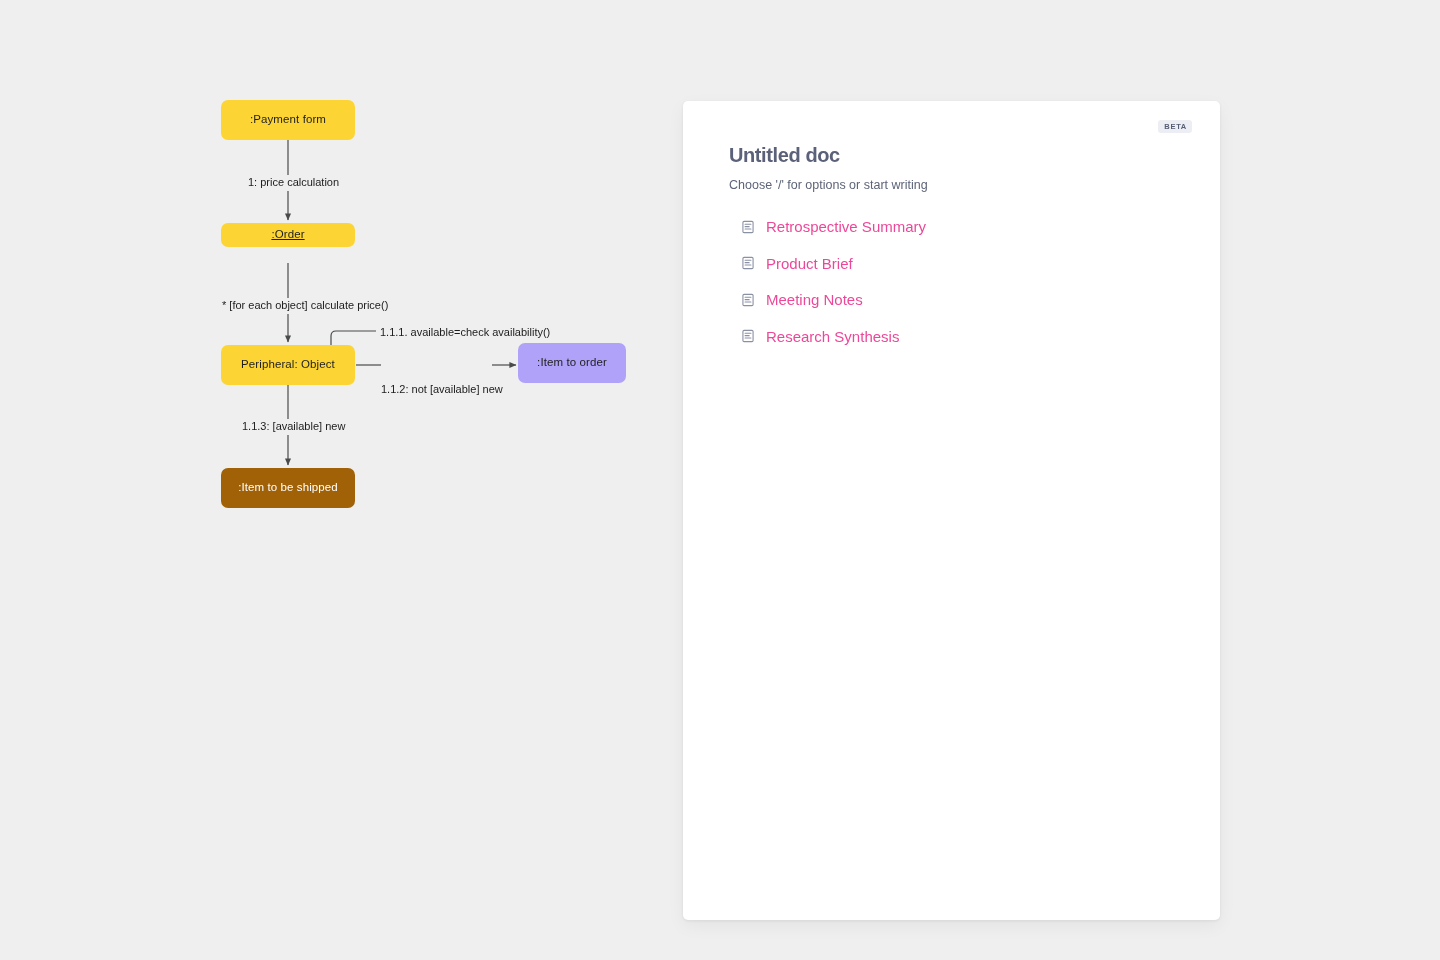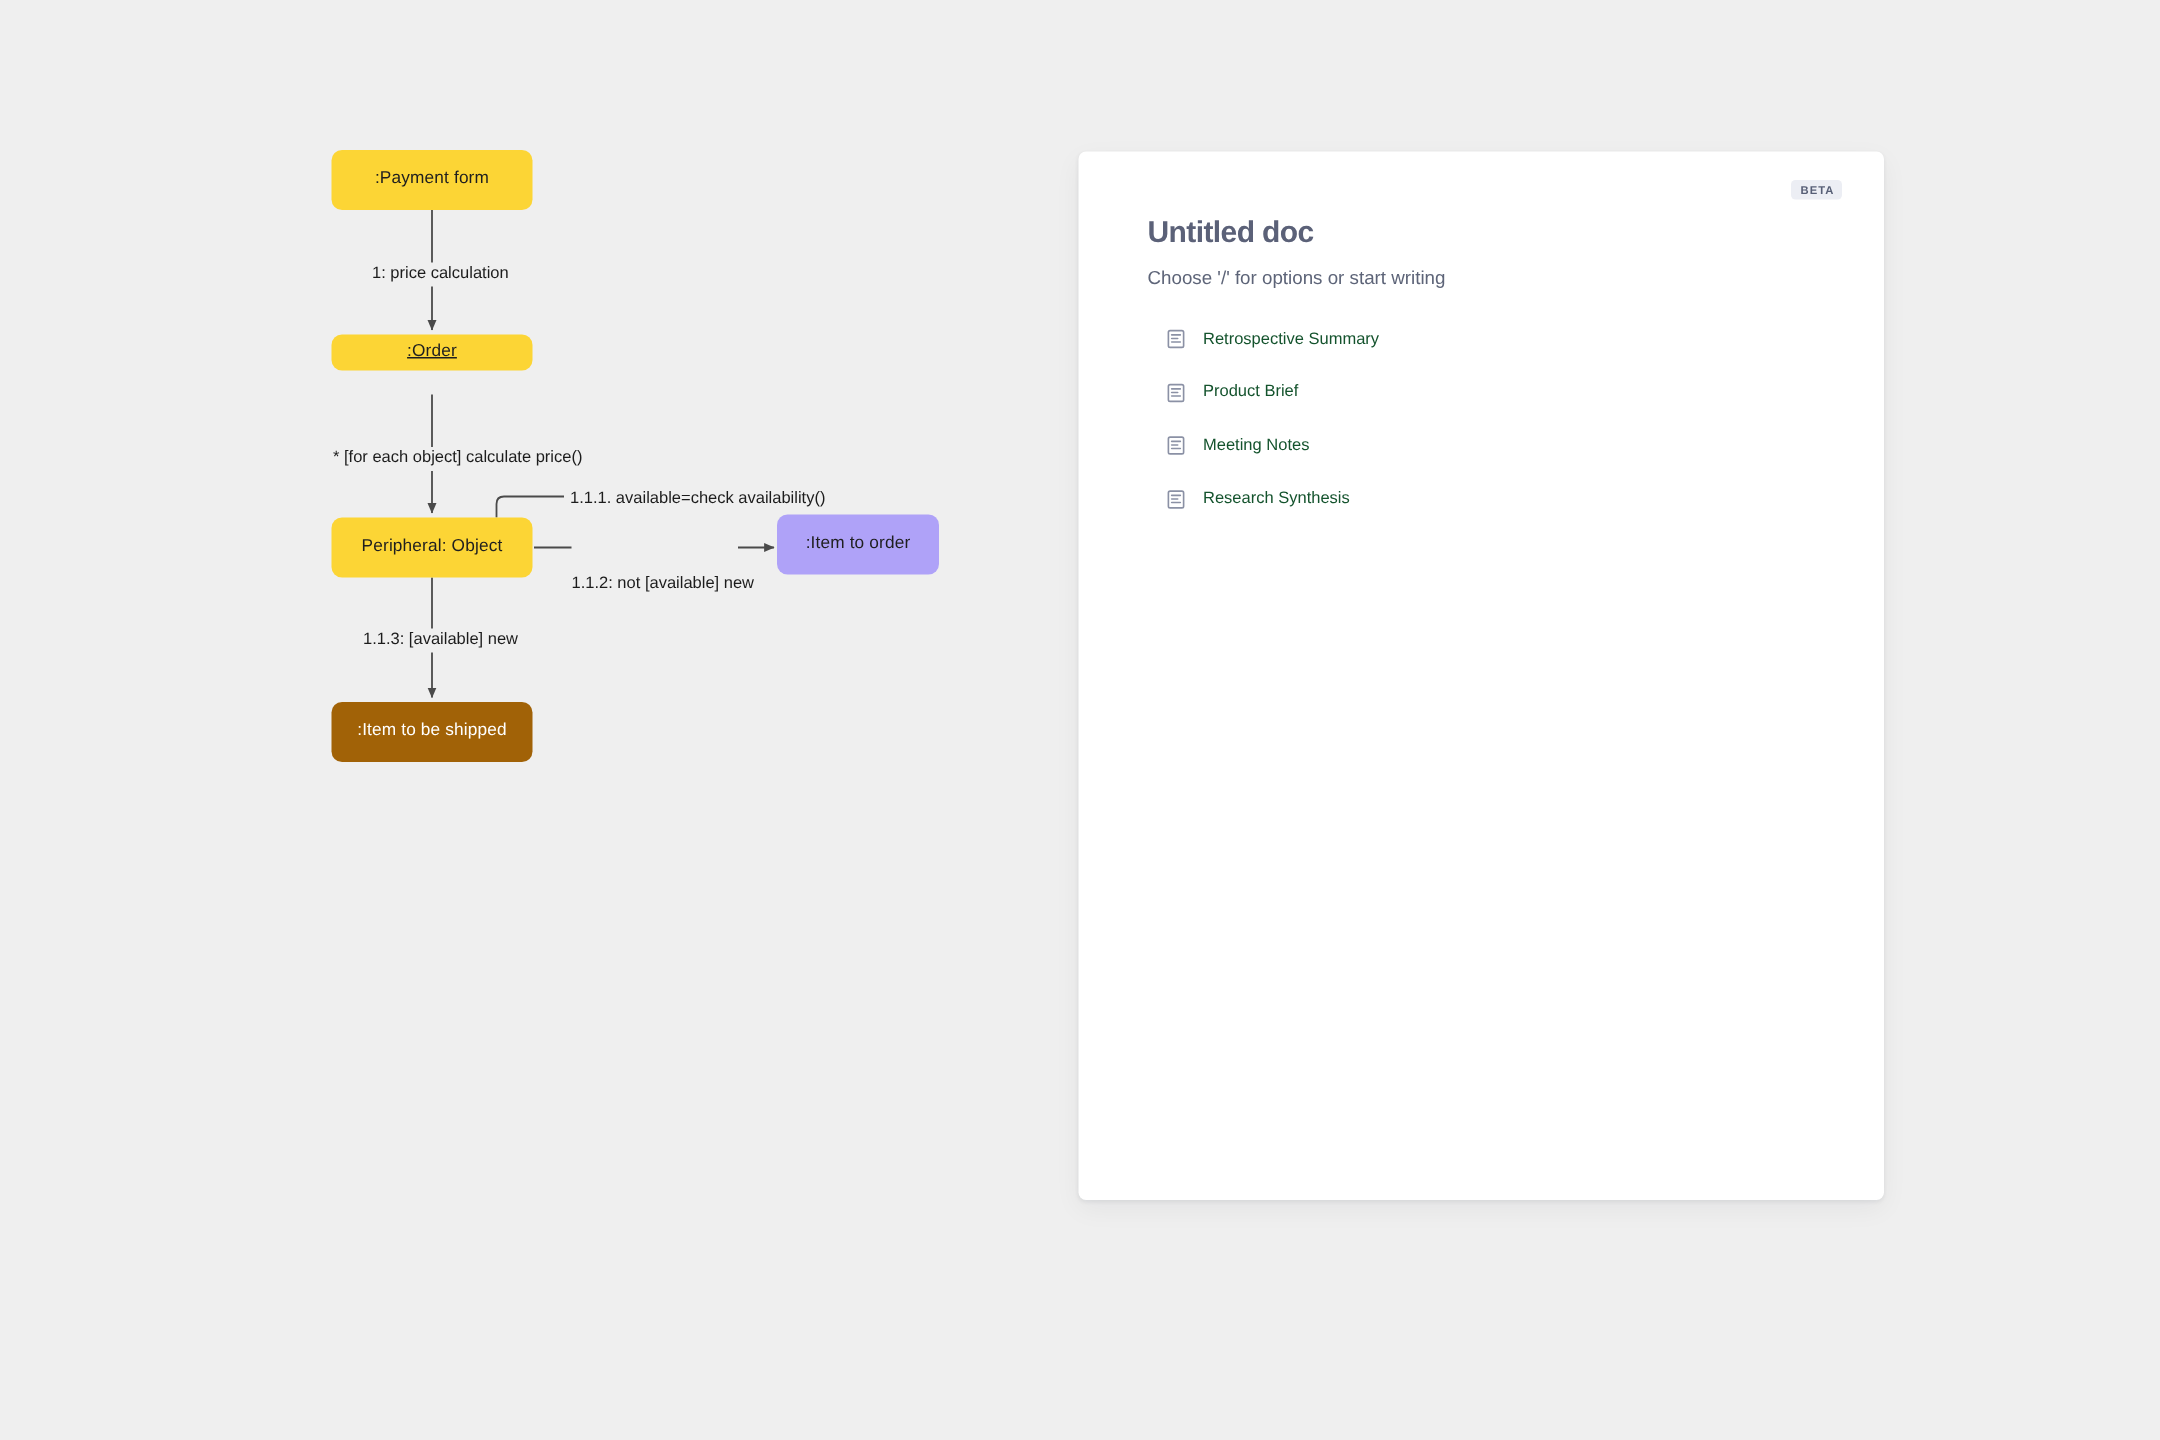--- a/index.html
+++ b/index.html
@@ -59,27 +59,26 @@
     white-space: nowrap;
     line-height: 1.25;
   }
 
   
   #doc-card {
     position: absolute;
     left: 683px;
     top: 101px;
     width: 537px;
-    height: 699px;
+    height: 819px;
     background: #ffffff;
     border-radius: 5px;
     box-shadow: 0 1px 3px rgba(20, 24, 40, 0.07),
                 0 6px 18px rgba(20, 24, 40, 0.05);
     overflow: hidden;
-    margin-left: 36px;
   }
   #beta-badge {
     position: absolute;
     right: 28px;
     top: 19px;
     background: #eceef4;
     color: #575f76;
     font-size: 7.5px;
     font-weight: bold;
     letter-spacing: 0.7px;
@@ -127,22 +126,22 @@
   }
   .template-item + .template-item { margin-top: 11.5px; }
   .template-icon {
     width: 14px;
     height: 14px;
     flex: 0 0 14px;
     display: block;
     color: #8b91a5;
   }
   .template-label {
-    font-size: 11px;
-    color: #14532d;
+    font-size: 15px;
+    color: #ec4899;
     line-height: 1;
   }
 </style>
 </head>
 <body>
 
 <div id="diagram-canvas">
 
   <svg id="diagram-svg" viewBox="0 0 683 960" xmlns="http://www.w3.org/2000/svg">
     <defs>

